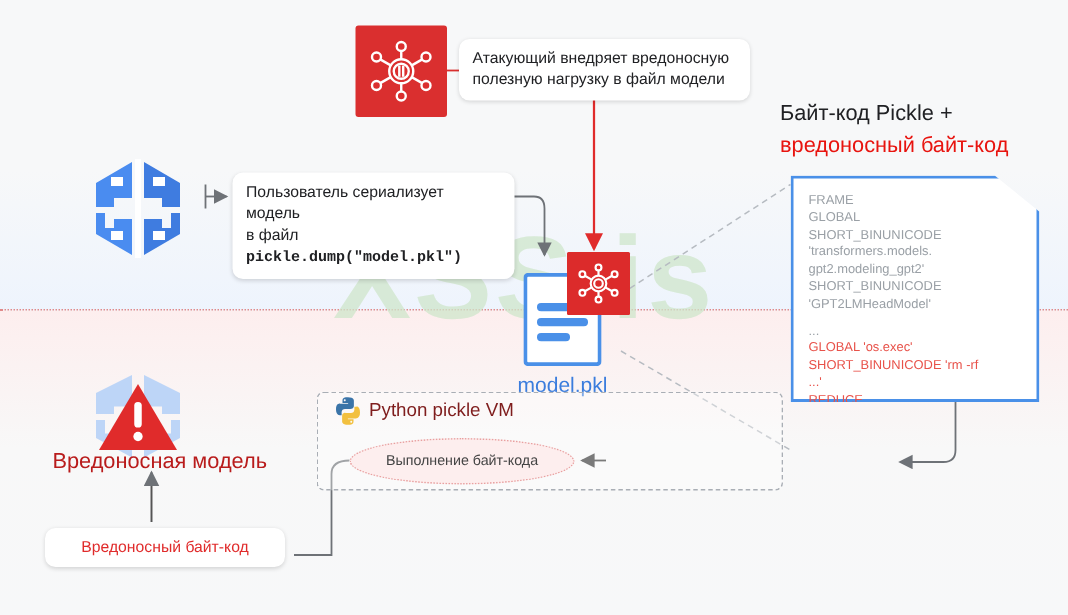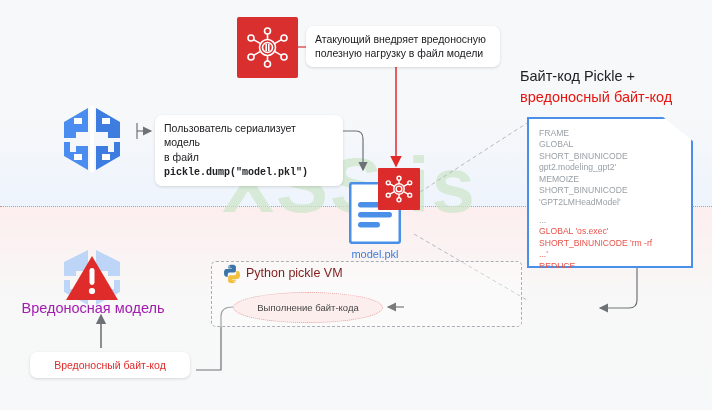--- a/index.html
+++ b/index.html
@@ -30,21 +30,21 @@
   
   .callout{position:absolute;background:#ffffff;border-radius:7px;
     box-shadow:0 1px 3px rgba(0,0,0,.14);padding:6px 9px;
     font-size:10.5px;line-height:1.38;color:#202124;}
   .callout.red{color:#e02b2b;text-align:center;}
   .mono{font-family:"Liberation Mono", monospace;font-weight:bold;font-size:10px;}
 
   
   .iconlabel{position:absolute;text-align:center;font-size:14.5px;}
   .lbl-blue{color:#3b7ddd;}
-  .lbl-red{color:#a21caf;}
+  .lbl-red{color:#b91c1c;text-align:right;}
 
   
   .panel{position:absolute;left:527px;top:117px;width:166px;height:151px;
     background:#ffffff;border:2.5px solid #4a90e8;
     border-top-right-radius:0;
     clip-path:polygon(0 0, 82% 0, 100% 16%, 100% 100%, 0 100%);
     box-sizing:border-box;padding:9px 10px;}
   .panel-inner{font-size:8.6px;line-height:1.33;color:#9aa0a6;
     font-family:"Liberation Sans", sans-serif;word-break:break-word;}
   .panel-inner .bad{color:#e8524a;}
@@ -66,21 +66,21 @@
   .pyicon{position:absolute;left:222px;top:264px;width:20px;height:20px;}
 
   
   .attacker{position:absolute;left:237px;top:17px;width:61px;height:61px;
     background:#da2f2f;border-radius:2px;}
   .attacker svg{position:absolute;left:9px;top:9px;}
 
   
   .fileicon{position:absolute;left:349px;top:182px;width:52px;height:62px;}
   .filelabel{position:absolute;left:329px;top:248px;width:92px;text-align:center;
-    font-size:11px;color:#3b7ddd;}
+    font-size:14px;color:#3b7ddd;}
   .virusbadge{position:absolute;left:378px;top:168px;width:42px;height:42px;
     background:#dc2b2b;border-radius:1px;}
   .virusbadge svg{position:absolute;left:7px;top:7px;}
 
   .brain{position:absolute;}
 </style>
 </head>
 <body>
 
 <div id="stage">
@@ -226,22 +226,22 @@
 
   <div class="panel-title">
     <div class="t1">Байт-код Pickle +</div>
     <div class="t2">вредоносный байт-код</div>
   </div>
   <div class="panel">
     <div class="panel-inner">
       <div>FRAME</div>
       <div>GLOBAL</div>
       <div>SHORT_BINUNICODE</div>
+      <div>'transformers.models.</div>
       <div>gpt2.modeling_gpt2'</div>
-      <div>MEMOIZE</div>
       <div>SHORT_BINUNICODE</div>
       <div>'GPT2LMHeadModel'</div>
       <div style="height:7px"></div>
       <div>...</div>
       <div class="bad">GLOBAL 'os.exec'</div>
       <div class="bad">SHORT_BINUNICODE 'rm -rf</div>
       <div class="bad">...'</div>
       <div class="bad">REDUCE</div>
     </div>
   </div>

